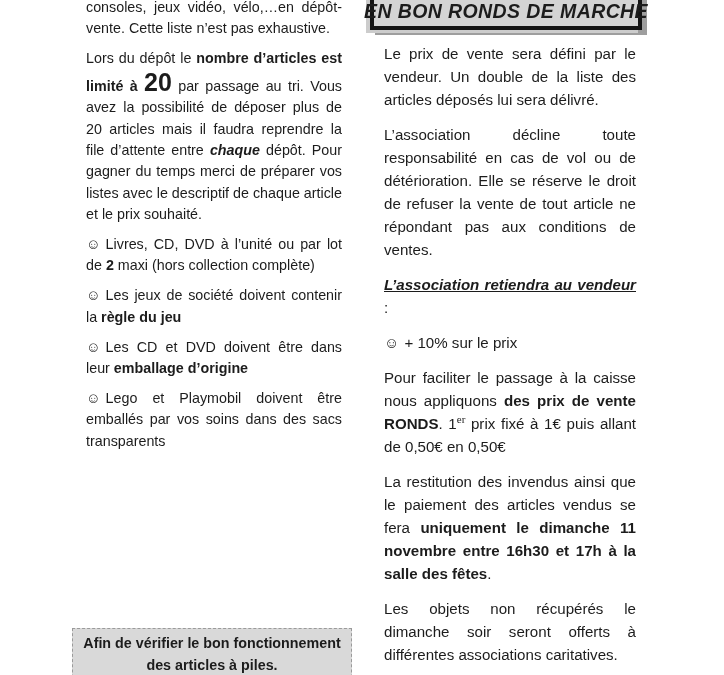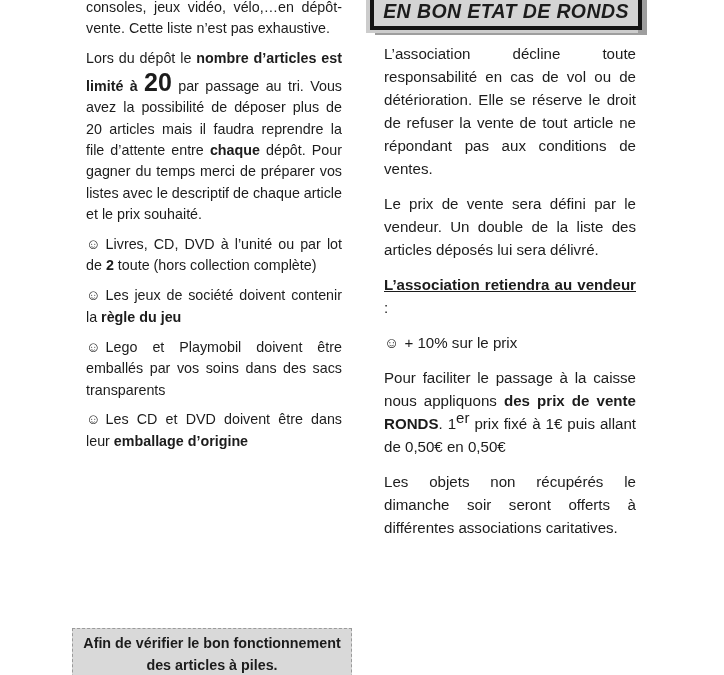--- a/index.html
+++ b/index.html
@@ -10,26 +10,26 @@
     font-family:"Liberation Sans", sans-serif;
   }
   .col { position:absolute; }
   .col-left  { left:86px;  top:-3px; width:256px; }
   .col-right { left:384px; top:42px; width:252px; }
 
   .body { font-size:14.3px; line-height:21.4px; text-align:justify; margin:0 0 8.5px; }
   .col-right .body { font-size:15.1px; line-height:23px; margin-bottom:12px; }
 
   .b   { font-weight:bold; }
-  .bi  { font-weight:bold; }
+  .bi  { font-weight:bold; font-style:italic; }
   .num20 { font-weight:bold; font-size:25px; line-height:1; }
   .money { font-weight:bold; font-size:16.5px; line-height:1; }
   .smiley { margin-right:5px; }
-  .heading-iu { font-weight:bold; text-decoration:underline; }
-  sup { font-size:15px; vertical-align:super; line-height:0; }
+  .heading-iu { font-weight:bold; font-style:italic; text-decoration:underline; }
+  sup { font-size:11px; vertical-align:super; line-height:0;font-family:Liberation Serif, serif; }
   .small { font-size:12.7px; line-height:19.8px; }
 
   .title-box {
     position:absolute; left:370px; top:-24px; width:272px; height:54px;
     background:#d4d4d4; border:4px solid #141414;
     box-shadow:-4px 3px 0 #cccccc, 5px 5px 0 #9e9e9e;
     display:flex; align-items:flex-end; justify-content:center;
     padding-bottom:3px;
     font-weight:bold; font-style:italic; font-size:19.5px; letter-spacing:0.4px;
     white-space:nowrap;
@@ -49,52 +49,55 @@
 <div class="page">
 
   <div class="col col-left">
     <p class="body">
       <span>consoles, jeux vidéo, vélo,…en dépôt-vente. Cette liste n’est pas exhaustive.</span>
     </p>
     <p class="body">
       <span>Lors du dépôt le </span><span class="b">nombre d’articles est limité à </span><span class="num20">20</span><span> par passage au tri. Vous avez la possibilité de déposer plus de 20 articles mais il faudra reprendre la file d’attente entre </span><span class="bi">chaque</span><span> dépôt. Pour gagner du temps merci de préparer vos listes avec le descriptif de chaque article et le prix souhaité.</span>
     </p>
     <p class="body">
-      <span class="smiley">☺</span><span>Livres, CD, DVD à l’unité ou par lot de </span><span class="b">2</span><span> toute (hors collection complète)</span>
+      <span class="smiley">☺</span><span>Livres, CD, DVD à l’unité ou par lot de </span><span class="b">2</span><span> maxi (hors collection complète)</span>
     </p>
     <p class="body">
       <span class="smiley">☺</span><span>Les jeux de société doivent contenir la </span><span class="b">règle du jeu</span>
     </p>
     <p class="body">
-      <span class="smiley">☺</span><span>Lego et Playmobil doivent être emballés par vos soins dans des sacs transparents</span>
+      <span class="smiley">☺</span><span>Les CD et DVD doivent être dans leur </span><span class="b">emballage d’origine</span>
     </p>
     <p class="body">
-      <span class="smiley">☺</span><span>Les CD et DVD doivent être dans leur </span><span class="b">emballage d’origine</span>
+      <span class="smiley">☺</span><span>Lego et Playmobil doivent être emballés par vos soins dans des sacs transparents</span>
     </p>
   </div>
 
   <div class="title-box">
-    <span>EN BON ETAT DE RONDS</span>
+    <span>EN BON RONDS DE MARCHE</span>
   </div>
 
   <div class="col col-right">
     <p class="body">
-      <span>L’association décline toute responsabilité en cas de vol ou de détérioration. Elle se réserve le droit de refuser la vente de tout article ne répondant pas aux conditions de ventes.</span>
+      <span>Le prix de vente sera défini par le vendeur. Un double de la liste des articles déposés lui sera délivré.</span>
     </p>
     <p class="body">
-      <span>Le prix de vente sera défini par le vendeur. Un double de la liste des articles déposés lui sera délivré.</span>
+      <span>L’association décline toute responsabilité en cas de vol ou de détérioration. Elle se réserve le droit de refuser la vente de tout article ne répondant pas aux conditions de ventes.</span>
     </p>
     <p class="body">
       <span class="heading-iu">L’association retiendra au vendeur</span><span> :</span>
     </p>
     <p class="body">
       <span class="smiley">☺</span><span>+ 10% sur le prix</span>
     </p>
     <p class="body">
       <span>Pour faciliter le passage à la caisse nous appliquons </span><span class="b">des prix de vente RONDS</span><span>. 1</span><sup>er</sup><span> prix fixé à 1€ puis allant de 0,50€ en 0,50€</span>
+    </p>
+    <p class="body">
+      <span>La restitution des invendus ainsi que le paiement des articles vendus se fera </span><span class="b">uniquement le dimanche 11 novembre entre 16h30 et 17h à la salle des fêtes</span><span>.</span>
     </p>
     <p class="body small">
       <span>Les objets non récupérés le dimanche soir seront offerts à différentes associations caritatives.</span>
     </p>
   </div>
 
   <div class="battery-box">
     <span>Afin de vérifier le bon fonctionnement des articles à piles.</span>
   </div>
 

